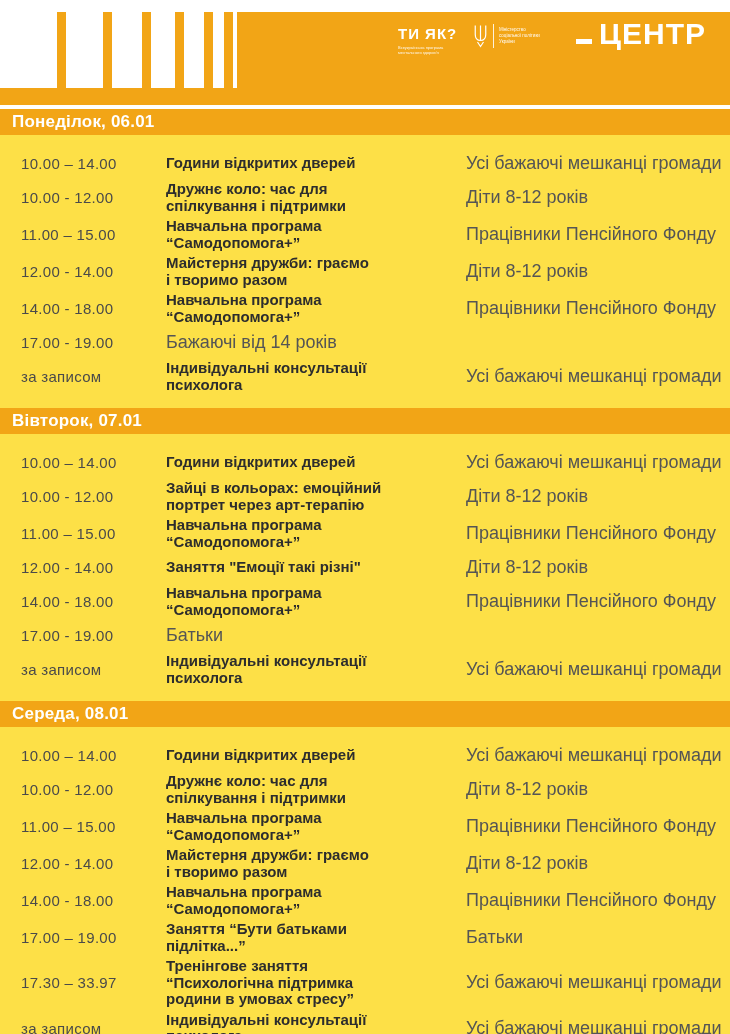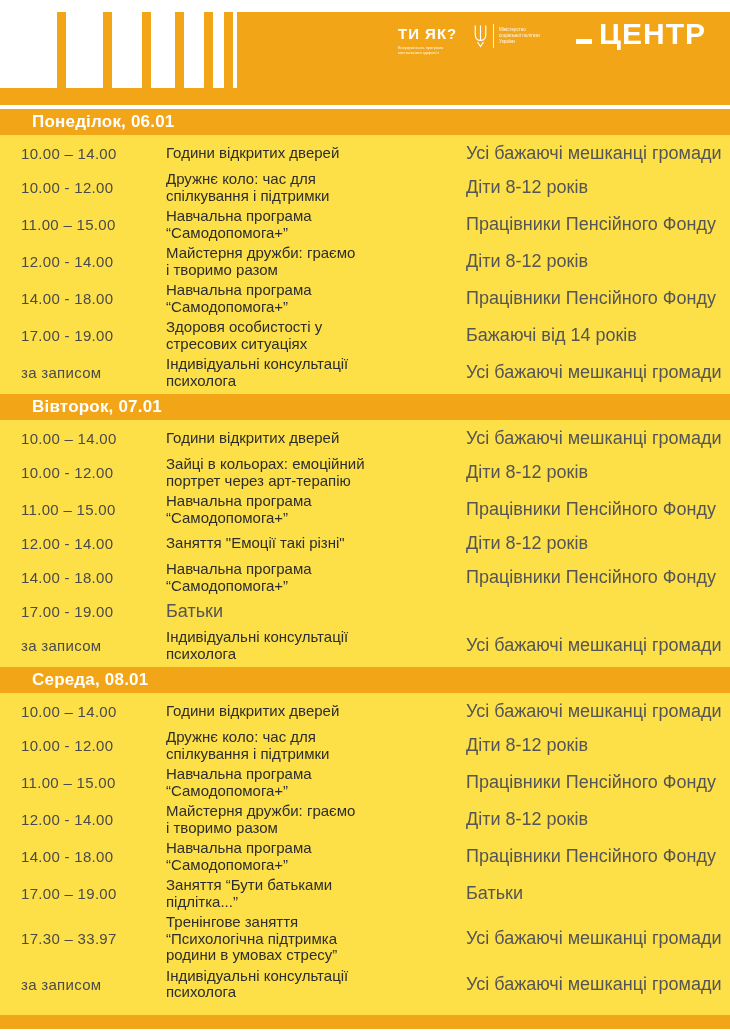--- a/index.html
+++ b/index.html
@@ -26,26 +26,26 @@
   .title-block { position:absolute; right:24px; top:5px; text-align:left; color:#fff; font-weight:bold; }
   .title-l1 { font-size:30px; letter-spacing:1px; line-height:1.1; }
   .underscore { display:inline-block; width:16px; height:5px; background:#fff; margin-right:7px; }
   .title-l2 { font-size:31px; letter-spacing:.5px; line-height:1.05; margin-top:2px; white-space:nowrap; }
 
   .header-gap { height:4px; background:#fff; flex:none; }
 
   
   main { flex:none; }
   .day-banner { height:26px; background:var(--accent); color:#fff; font-weight:bold;
-                font-size:17px; line-height:26px; padding-left:32px; letter-spacing:.2px; }
-  .rows { padding:3px 0; }
+                font-size:17px; line-height:26px; padding-left:12px; letter-spacing:.2px; }
+  .rows { padding:13px 0; }
   .row { display:grid; grid-template-columns:145px 300px 1fr; align-items:center;
          min-height:31px; padding:2px 13px 2px 21px; }
   .time { font-size:15px; color:#4a4a4a; letter-spacing:.3px; white-space:nowrap; }
-  .title { font-weight:normal; font-size:15px; line-height:16.5px; color:#2d2d2d; white-space:pre-line; }
+  .title { font-weight:bold; font-size:15px; line-height:16.5px; color:#2d2d2d; white-space:pre-line; }
   .audience { font-size:18px; color:#555555; white-space:nowrap; }
 
   
   footer { margin-top:auto; flex:none; }
   .bar1 { height:14px; background:var(--accent); }
   .bar-gap { height:5px; background:#fff; }
   .bar2 { height:12px; background:var(--accent); }
 </style>
 </head>
 <body>
@@ -125,22 +125,20 @@
 
   <div class="row">
     <div class="time">14.00 - 18.00</div>
     <div class="title">Навчальна програма
 “Самодопомога+”</div>
     <div class="audience">Працівники Пенсійного Фонду</div>
   </div>
 
   <div class="row">
     <div class="time">17.00 - 19.00</div>
-    <div class="title">Здоровя особистості у
-стресових ситуаціях</div>
     <div class="audience">Бажаючі від 14 років</div>
   </div>
 
   <div class="row">
     <div class="time">за записом</div>
     <div class="title">Індивідуальні консультації
 психолога</div>
     <div class="audience">Усі бажаючі мешканці громади</div>
   </div>
 </div>

